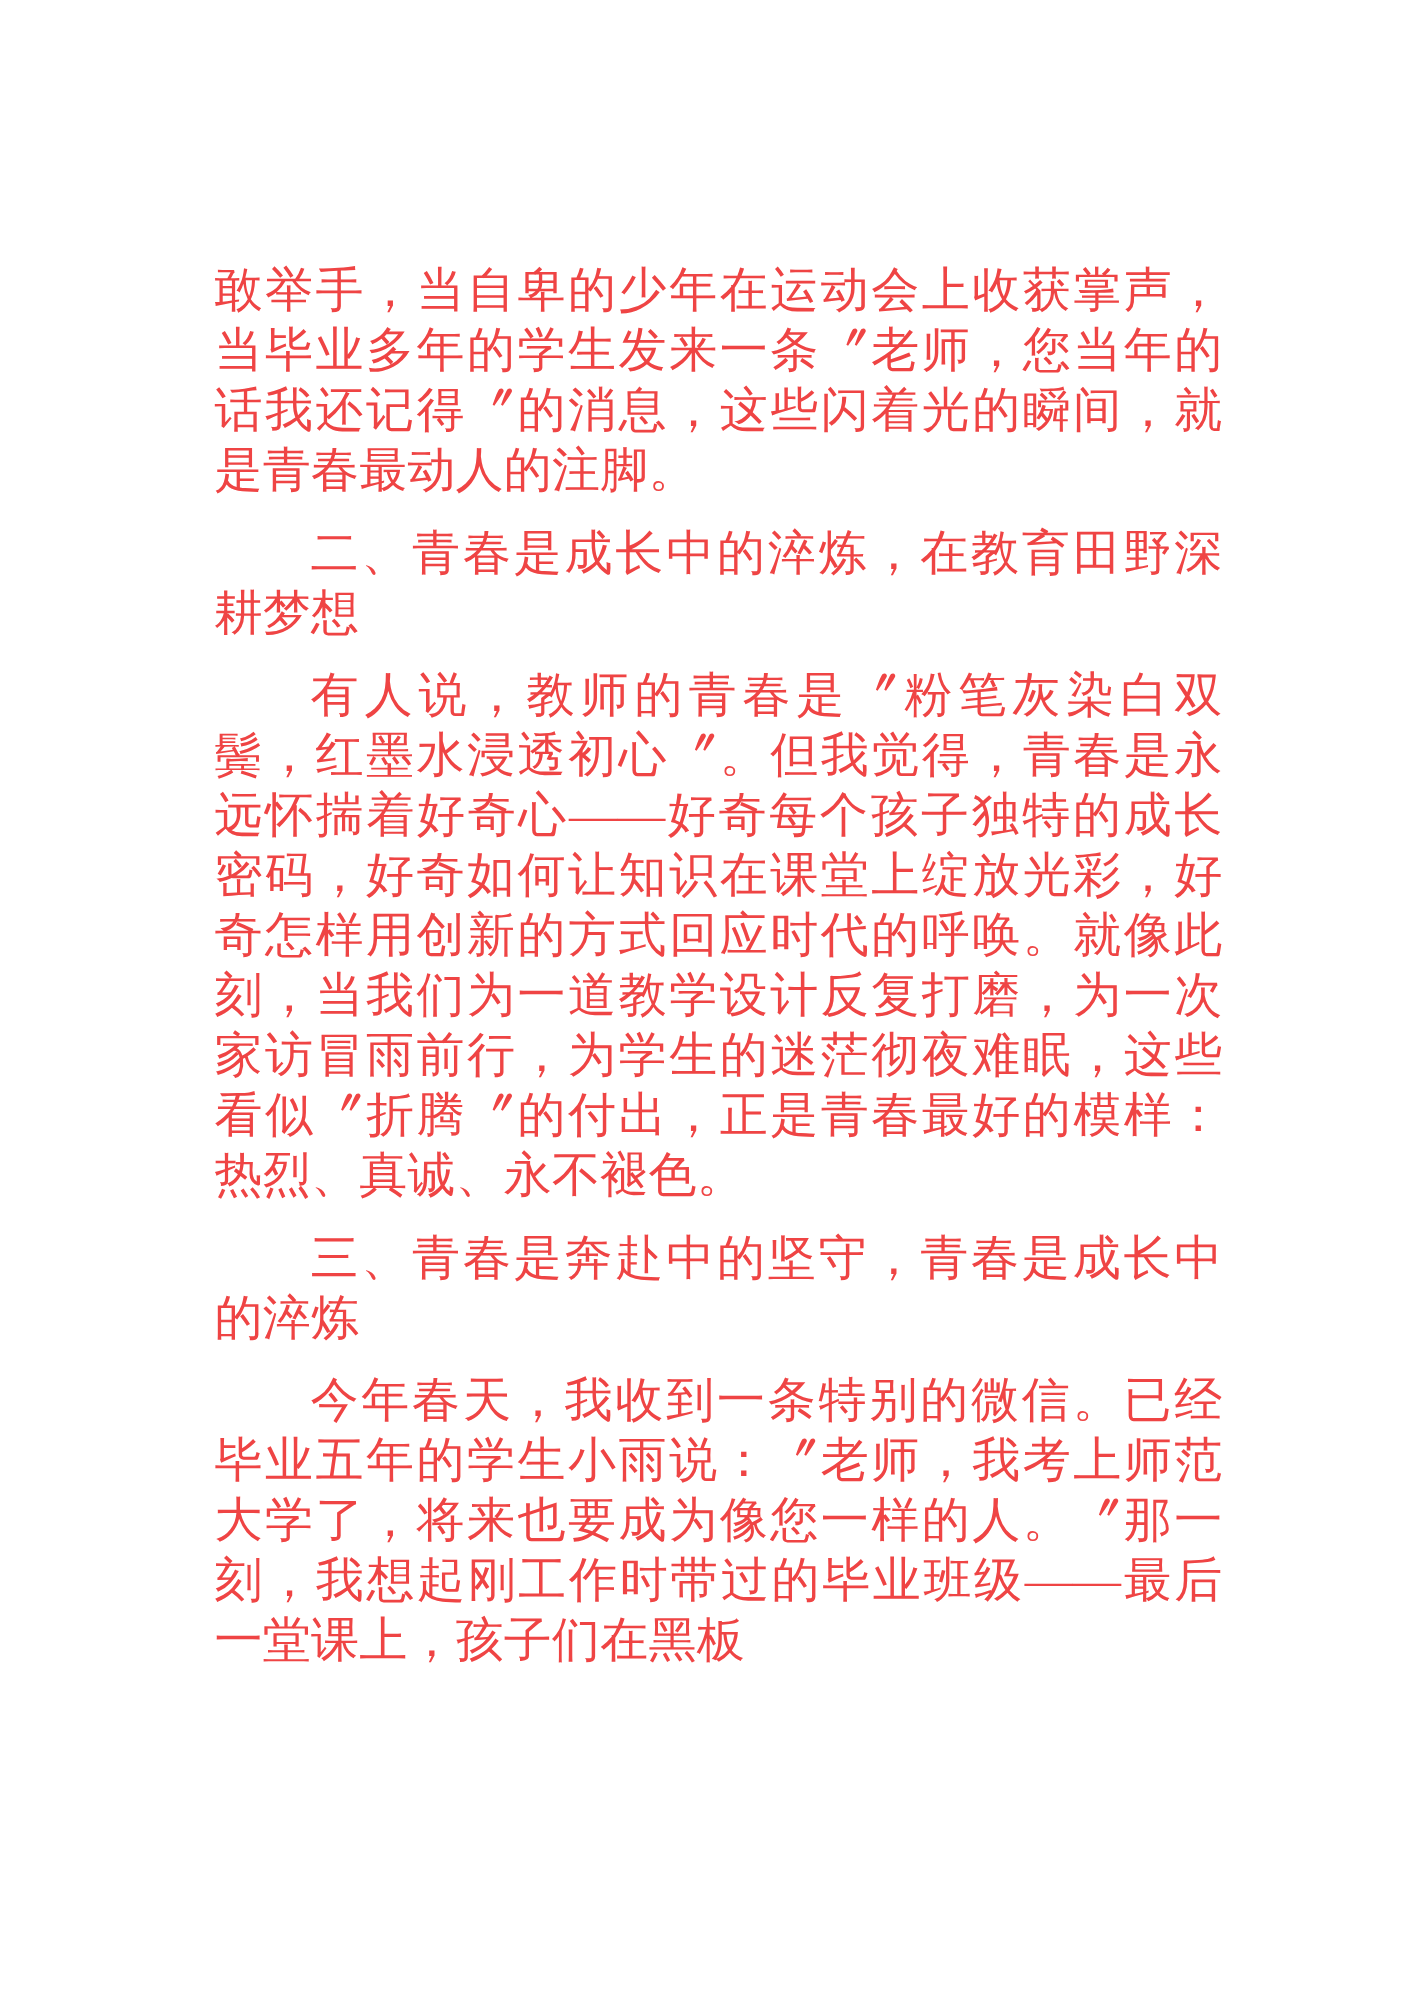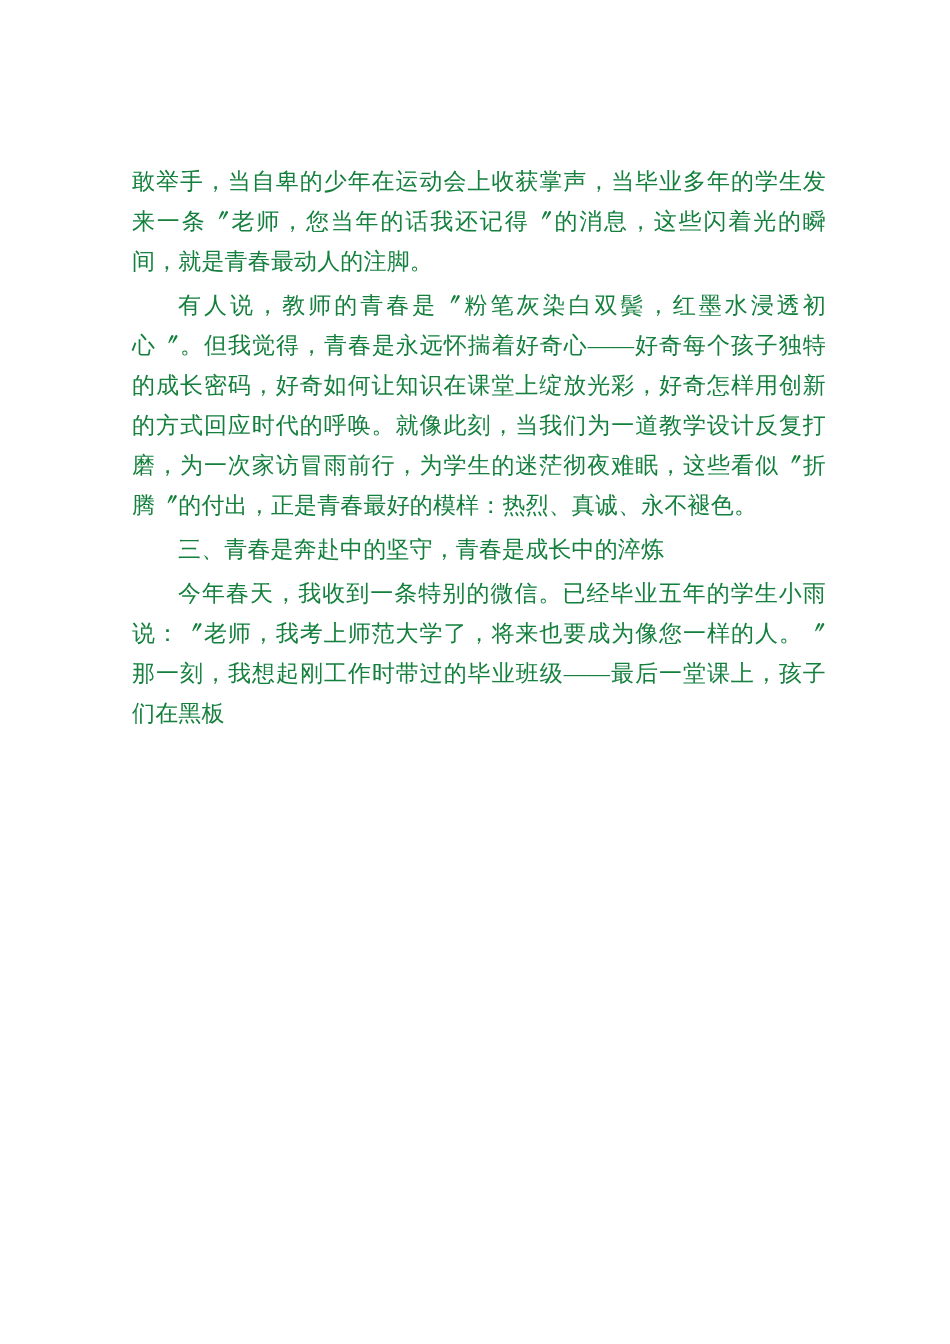--- a/index.html
+++ b/index.html
@@ -23,25 +23,25 @@
   }
 
   #text-column {
     position: absolute;
     left: 128px;
     top: 158px;
     width: 702px;
   }
 
   p.para {
-    margin: 4px;
+    margin: 15px;
     padding: 0;
-    font-size: 23px;
+    font-size: 32px;
     line-height: 40px;
-    color: #15803d;
+    color: #ef4444;
     text-align: justify;
     text-justify: inter-character;
     text-align-last: left;
     letter-spacing: 0.15px;
     font-family: "Liberation Serif", "DejaVu Serif", serif;
     white-space: normal;
     word-break: break-all;
   }
 
   p.indent {
@@ -59,20 +59,21 @@
   }
 </style>
 </head>
 <body>
 
 <div id="page">
   <div id="text-column">
 
     <p class="para cont">敢举手，当自卑的少年在运动会上收获掌声，当毕业多年的学生发来一条〞老师，您当年的话我还记得〞的消息，这些闪着光的瞬间，就是青春最动人的注脚。</p>
 
+    <p class="para heading">二、青春是成长中的淬炼，在教育田野深耕梦想</p>
 
 
 
     <p class="para indent">有人说，教师的青春是〞粉笔灰染白双鬓，红墨水浸透初心〞。但我觉得，青春是永远怀揣着好奇心——好奇每个孩子独特的成长密码，好奇如何让知识在课堂上绽放光彩，好奇怎样用创新的方式回应时代的呼唤。就像此刻，当我们为一道教学设计反复打磨，为一次家访冒雨前行，为学生的迷茫彻夜难眠，这些看似〞折腾〞的付出，正是青春最好的模样：热烈、真诚、永不褪色。</p>
 
     <p class="para heading">三、青春是奔赴中的坚守，青春是成长中的淬炼</p>
 
     <p class="para indent">今年春天，我收到一条特别的微信。已经毕业五年的学生小雨说：〞老师，我考上师范大学了，将来也要成为像您一样的人。〞那一刻，我想起刚工作时带过的毕业班级——最后一堂课上，孩子们在黑板</p>
 
   </div>

